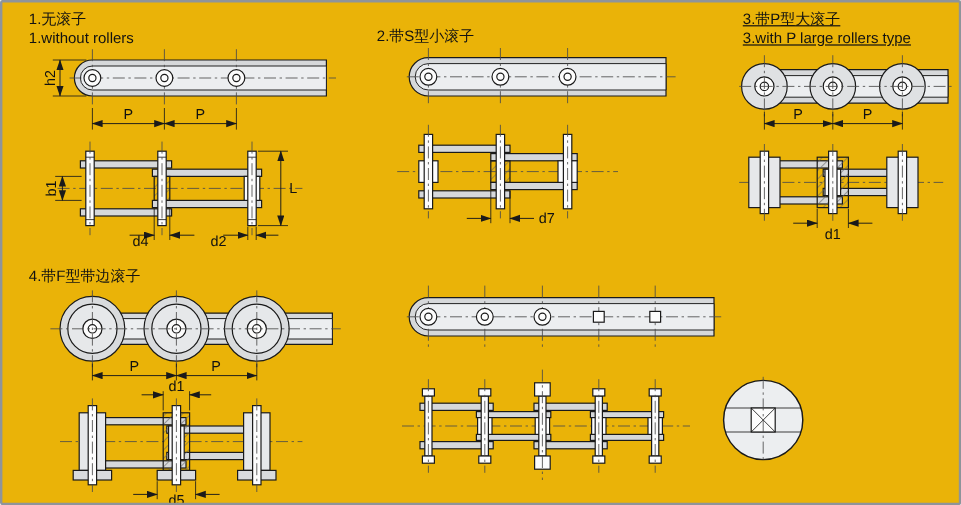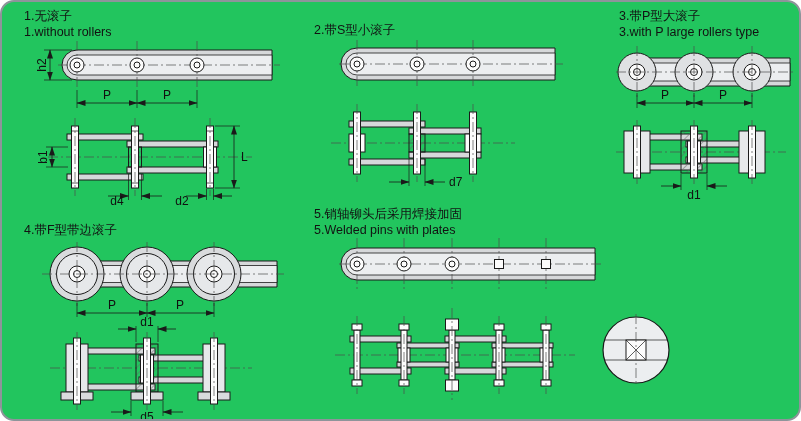--- a/index.html
+++ b/index.html
@@ -1,18 +1,18 @@
 <!DOCTYPE html>
 <html><head>
 <meta charset="utf-8">
 <style>
   html,body{margin:0;padding:0;background:#ffffff;}
   #canvas{
     position:relative;width:801px;height:421px;box-sizing:border-box;
-    background:#22c55e;border:2px solid #8e949a;border-radius:14px;overflow:hidden;
+    background:#eab308;border:2px solid #8e949a;border-radius:2px;overflow:hidden;
     font-family:"Liberation Sans",sans-serif;
   }
   .sec-title{position:absolute;font-size:12.5px;line-height:16px;color:#121212;white-space:nowrap;}
   .drawing{position:absolute;}
   
   .cl{stroke:#4a4a4a;stroke-width:0.7;fill:none;stroke-dasharray:10 3 2 3;}
   .part{fill:#fcfcfc;stroke:#1a1a1a;stroke-width:1;}
   .plate{fill:#d6d8da;stroke:#1a1a1a;stroke-width:1;}
   .body{fill:#e6e8ea;stroke:#1a1a1a;stroke-width:1;}
   .flange{fill:#d9dbdd;stroke:#1a1a1a;stroke-width:1;}
@@ -26,30 +26,26 @@
 
 <div id="canvas">
 
   <div class="sec-title" style="left:22px;top:6px;">
     <div>1.无滚子</div>
     <div>1.without rollers</div>
   </div>
   <div class="sec-title" style="left:312px;top:20px;">
     <div>2.带S型小滚子</div>
   </div>
-  <div class="sec-title" style="left:617px;top:6px;">
+  <div class="sec-title" style="left:617px;top:6px;text-decoration:underline;">
     <div>3.带P型大滚子</div>
     <div>3.with P large rollers type</div>
   </div>
   <div class="sec-title" style="left:22px;top:220px;">
     <div>4.带F型带边滚子</div>
-  </div>
-  <div class="sec-title" style="left:312px;top:204px;">
-    <div>5.销轴铆头后采用焊接加固</div>
-    <div>5.Welded pins with plates</div>
   </div>
 
   <svg class="drawing" style="left:18px;top:36px;" width="285" height="168" viewBox="0 0 285 168">
     <defs>
       <marker id="ar1" markerWidth="10" markerHeight="8" refX="8.5" refY="3" orient="auto-start-reverse" markerUnits="userSpaceOnUse">
         <path d="M0,0 L9,3 L0,6 Z" fill="#1a1a1a"></path>
       </marker>
       <pattern id="ht1" width="5" height="5" patternUnits="userSpaceOnUse" patternTransform="rotate(45)">
         <line x1="0" y1="0" x2="0" y2="5" stroke="#666" stroke-width="1"></line>
       </pattern>

